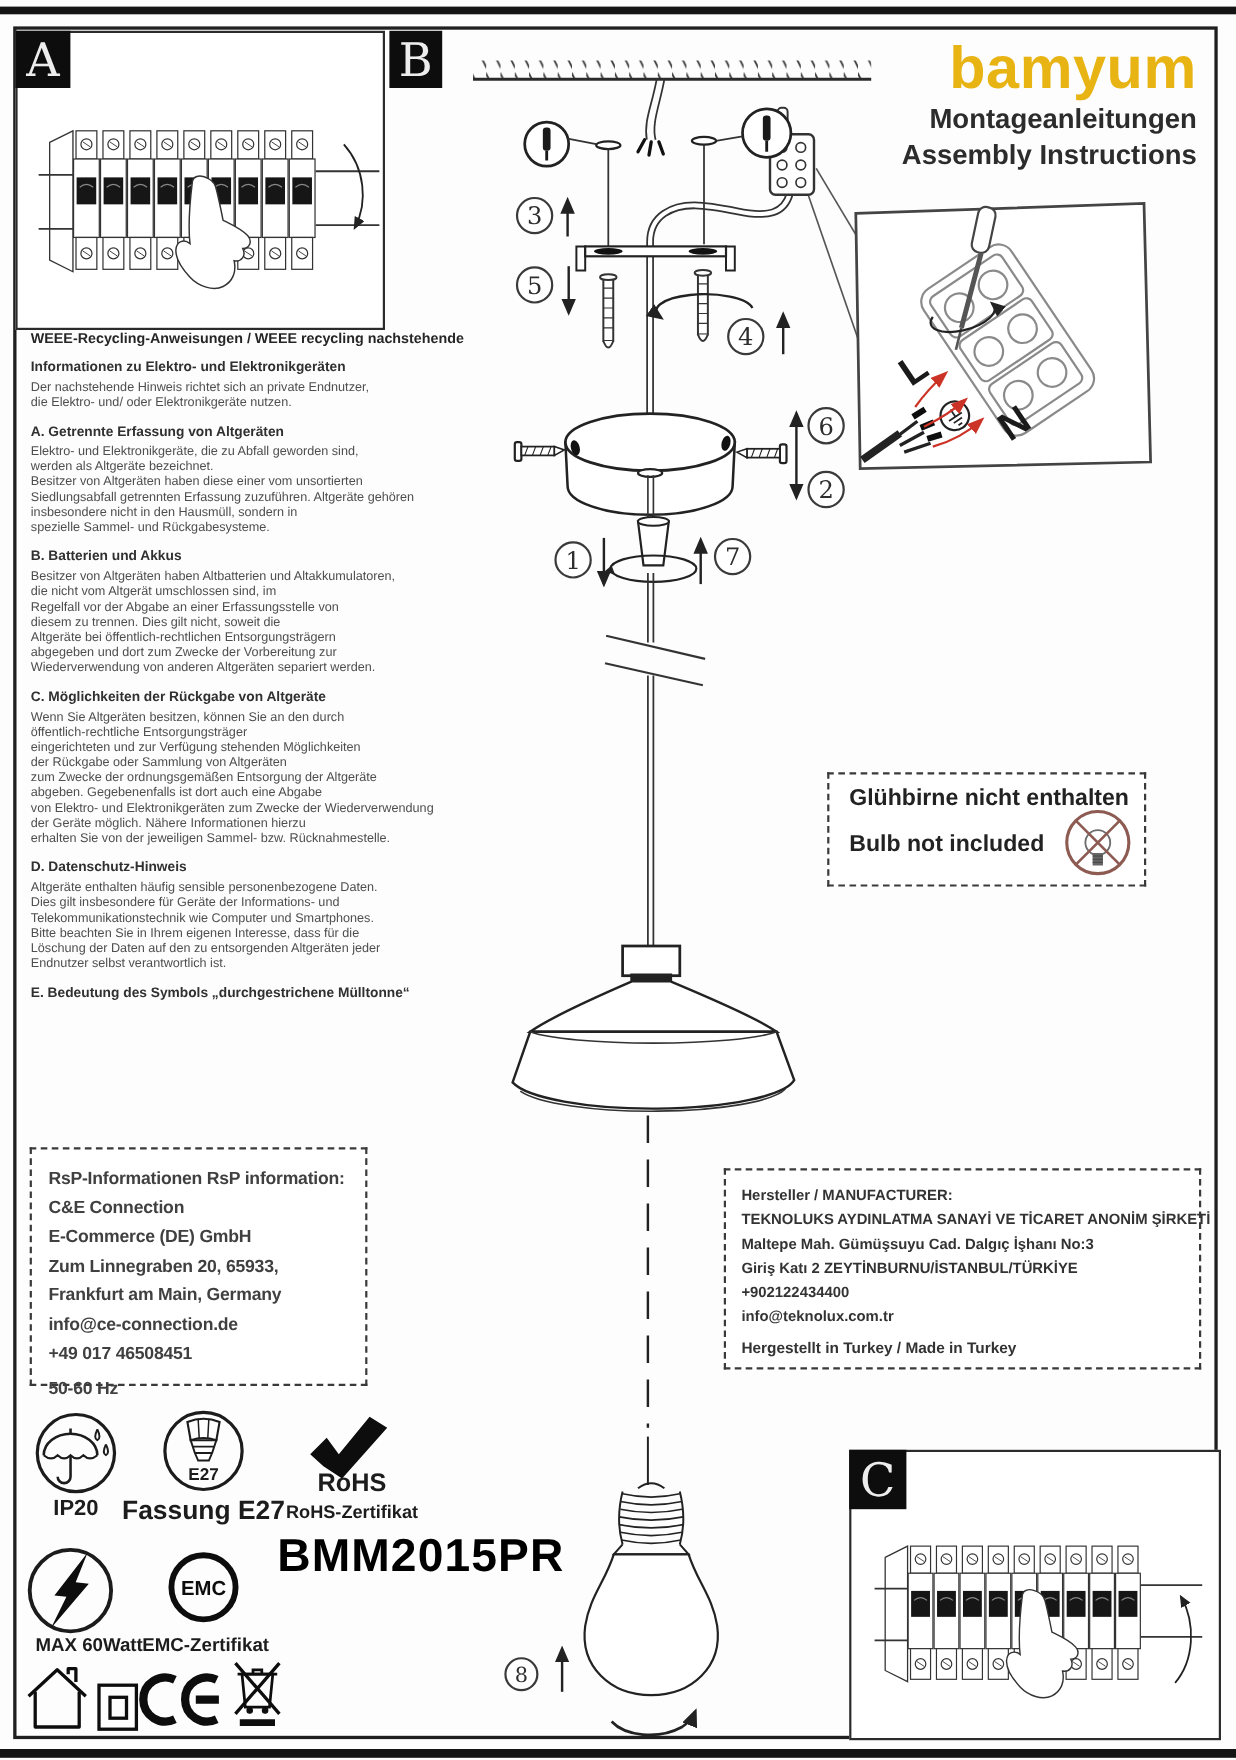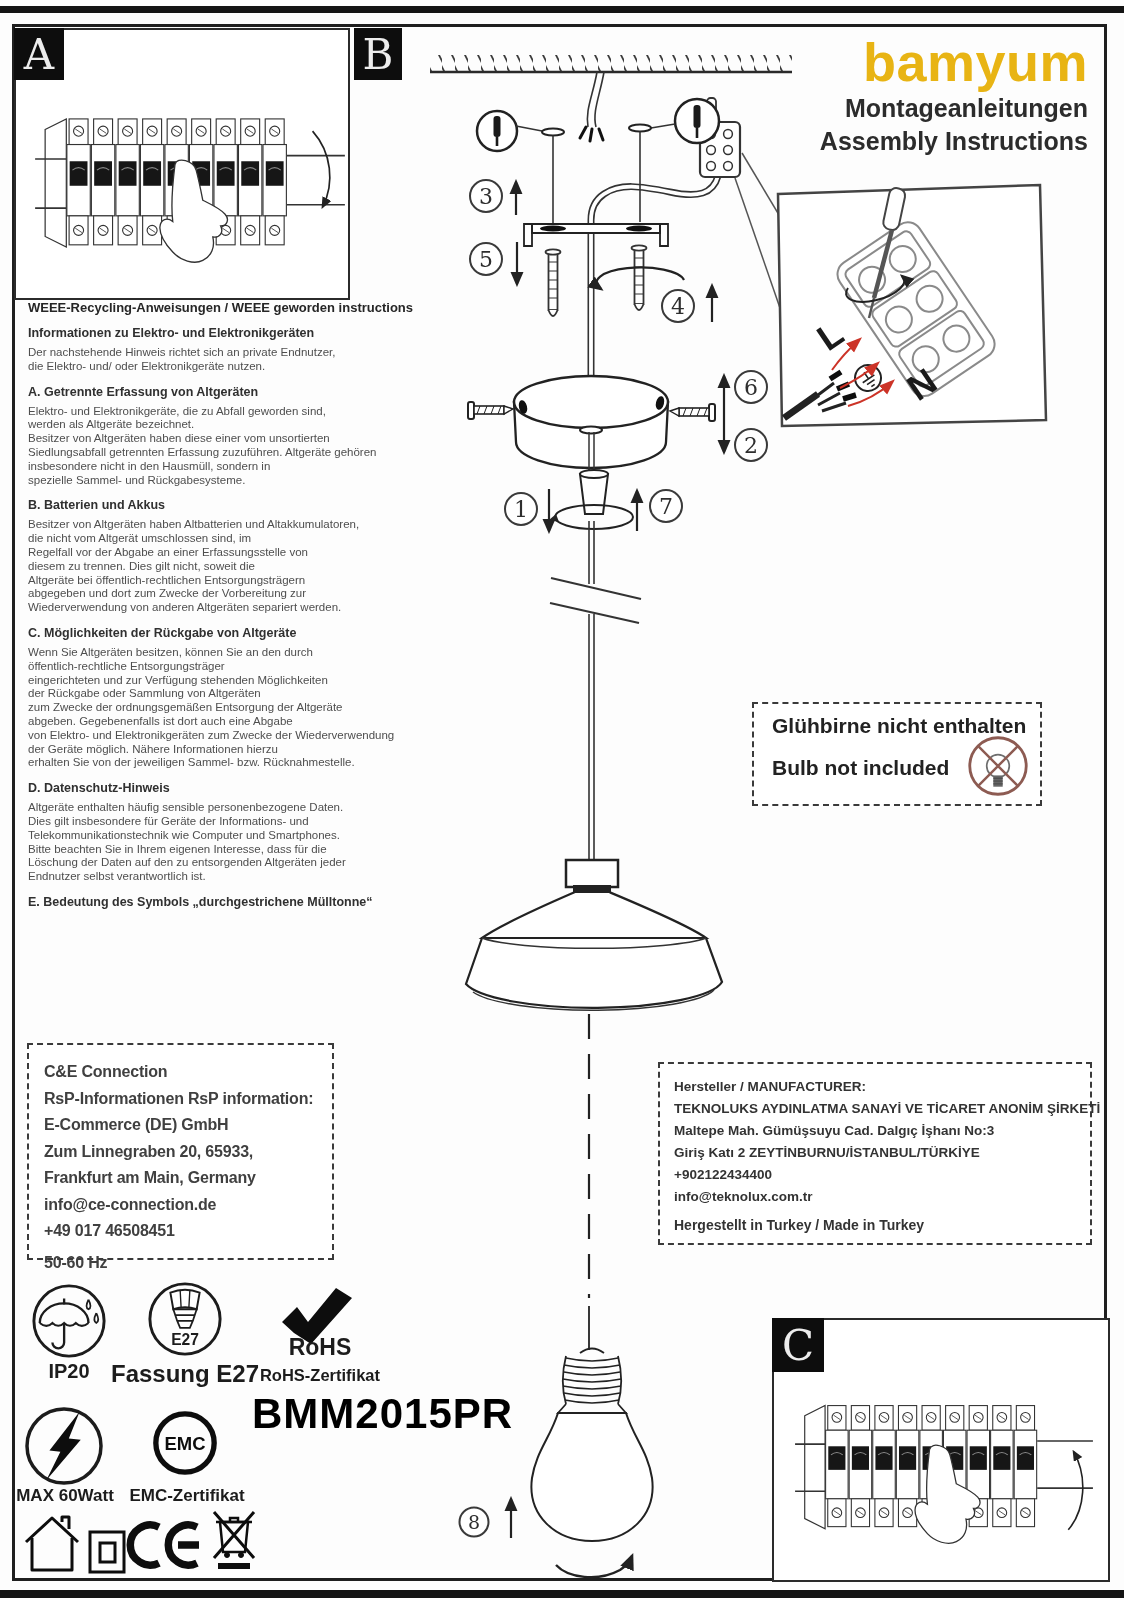--- a/index.html
+++ b/index.html
@@ -311,21 +311,21 @@
       <g transform="rotate(12 126 30)">
         <rect x="118" y="8" width="16" height="42" rx="7" fill="#fff" stroke="#444" stroke-width="2"></rect>
       </g>
       <path d="M124,50 L106,118" stroke="#555" stroke-width="4.5"></path>
       <path d="M106,118 L101,138" stroke="#555" stroke-width="2.4"></path>
       <path d="M80,108 A30,13 -15 1 0 134,96" fill="none" stroke="#222" stroke-width="2" marker-end="url(#mk)"></path>
     </g>
   </svg>
 
   <div class="abs" id="weee">
-    <div class="wtitle">WEEE-Recycling-Anweisungen / WEEE geworden instructions</div>
+    <div class="wtitle">WEEE-Recycling-Anweisungen / WEEE recycling nachstehende</div>
     <h4>Informationen zu Elektro- und Elektronikgeräten</h4>
     <p>Der nachstehende Hinweis richtet sich an private Endnutzer,
  die Elektro- und/ oder Elektronikgeräte nutzen.</p>
     <h4>A. Getrennte Erfassung von Altgeräten</h4>
     <p>Elektro- und Elektronikgeräte, die zu Abfall geworden sind,
  werden als Altgeräte bezeichnet.
 Besitzer von Altgeräten haben diese einer vom unsortierten
 Siedlungsabfall getrennten Erfassung zuzuführen. Altgeräte gehören
 insbesondere nicht in den Hausmüll, sondern in
 spezielle Sammel- und Rückgabesysteme.</p>
@@ -363,22 +363,22 @@
     <svg class="abs" style="right:10px;bottom:6px" width="64" height="64" viewBox="-34 -34 68 68">
       <circle r="30" fill="none" stroke="#8d5b52" stroke-width="3"></circle>
       <circle cx="0" cy="0" r="12" fill="none" stroke="#6e6e6e" stroke-width="1.8"></circle>
       <path d="M-5,10 h10 v12 h-10 z" fill="#666"></path>
       <path d="M-5,13 h10 M-5,16 h10 M-5,19 h10" stroke="#444" stroke-width="1"></path>
       <path d="M-21,-21 L21,21 M21,-21 L-21,21" stroke="#8d5b52" stroke-width="2.6"></path>
     </svg>
   </div>
 
   <div class="abs dashed-box" id="rsp-box">
+    <div class="line">RsP-Informationen RsP information:</div>
     <div class="line">C&amp;E Connection</div>
-    <div class="line">RsP-Informationen RsP information:</div>
     <div class="line">E-Commerce (DE) GmbH</div>
     <div class="line">Zum Linnegraben 20, 65933,</div>
     <div class="line">Frankfurt am Main, Germany</div>
     <div class="line">info@ce-connection.de</div>
     <div class="line">+49 017 46508451</div>
     <div class="line">50-60 Hz</div>
   </div>
 
   <div class="abs dashed-box" id="man-box">
     <div class="line">Hersteller / MANUFACTURER:</div>
@@ -413,21 +413,21 @@
   <svg class="abs" style="left:280px;top:1286px" width="74" height="60" viewBox="0 0 74 60">
     <path d="M2,36 L17,21 L28,36 L56,2 L72,12 L31,58 L14,47 Z" fill="#0d0d0d"></path>
   </svg>
   <div class="abs cert-label" style="left:278px;top:1334px;width:84px;font-size:23px">RoHS</div>
   <div class="abs cert-label" style="left:252px;top:1366px;width:136px;font-size:16.5px">RoHS-Zertifikat</div>
 
   <svg class="abs" style="left:22px;top:1404px" width="84" height="84" viewBox="-42 -42 84 84">
     <circle r="37" fill="none" stroke="#1c1c1c" stroke-width="3.5"></circle>
     <polygon points="12,-36 -14,6 -3,6 -14,36 16,-8 4,-8" fill="#0d0d0d" transform="rotate(6)"></polygon>
   </svg>
-  <div class="abs cert-label" style="left:12px;top:1486px;width:106px;font-size:17px">MAX 60Watt</div>
+  <div class="abs cert-label" style="left:28px;top:1486px;width:106px;font-size:17px">MAX 60Watt</div>
 
   <svg class="abs" style="left:150px;top:1408px" width="70" height="70" viewBox="-36 -36 72 72">
     <circle r="30" fill="none" stroke="#0d0d0d" stroke-width="5.5"></circle>
     <text x="0" y="7" font-size="19" font-weight="bold" text-anchor="middle" fill="#0d0d0d">EMC</text>
   </svg>
   <div class="abs cert-label" style="left:122px;top:1486px;width:130px;font-size:17px">EMC-Zertifikat</div>
 
   <div class="abs" id="model-number">BMM2015PR</div>
 
   <svg class="abs" style="left:22px;top:1508px" width="238" height="72" viewBox="0 0 238 72">

